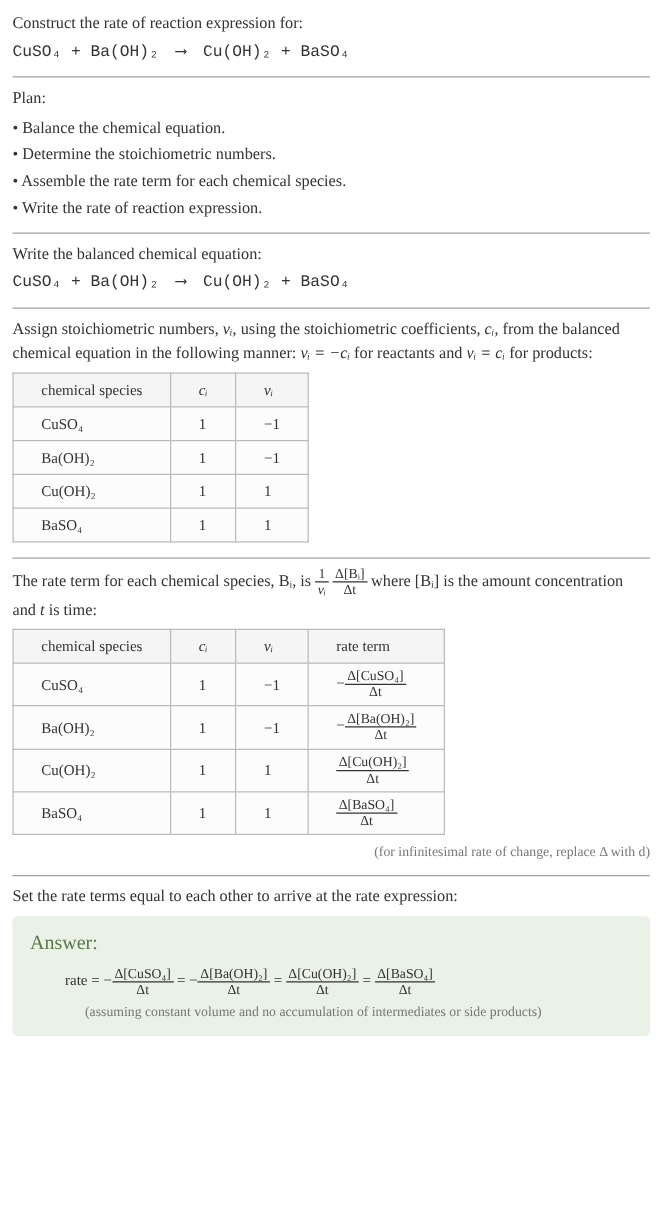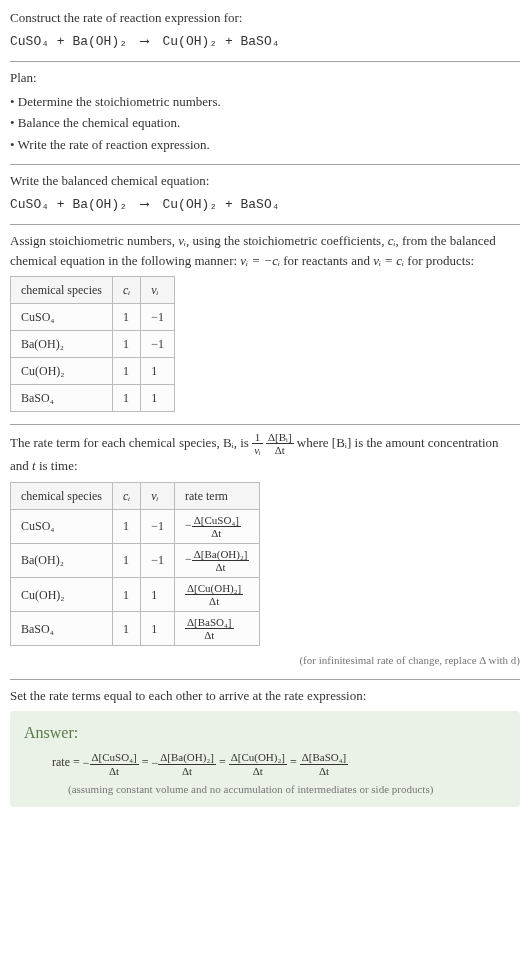--- a/index.html
+++ b/index.html
@@ -18,21 +18,21 @@
     .arrow { display: inline-block; margin: 0 6px; }
     .bullet-list { margin: 4px 0; }
     .bullet-item { margin: 2px 0; }
     table.data-table {
       border-collapse: collapse;
       margin: 6px 0;
       font-size: 12px;
     }
     table.data-table th, table.data-table td {
       border: 1px solid #bbb;
-      padding: 4px 10px;
+      padding: 4px 22px;
       text-align: left;
       background: #fcfcfc;
     }
     table.data-table th {
       font-weight: normal;
       background: #f5f5f5;
     }
     .frac {
       display: inline-block;
       vertical-align: middle;
@@ -62,22 +62,23 @@
   <div class="equation">
     <span>CuSO₄ + Ba(OH)₂</span>
     <span class="arrow">⟶</span>
     <span>Cu(OH)₂ + BaSO₄</span>
   </div>
 </div>
 
 <div class="section">
   <div>Plan:</div>
   <div class="bullet-list">
+    <div class="bullet-item">• <span>Balance the chemical equation.</span></div>
     <div class="bullet-item">• <span>Determine the stoichiometric numbers.</span></div>
-    <div class="bullet-item">• <span>Balance the chemical equation.</span></div>
+    <div class="bullet-item">• <span>Assemble the rate term for each chemical species.</span></div>
     <div class="bullet-item">• <span>Write the rate of reaction expression.</span></div>
   </div>
 </div>
 
 <div class="section">
   <div>Write the balanced chemical equation:</div>
   <div class="equation">
     <span>CuSO₄ + Ba(OH)₂</span>
     <span class="arrow">⟶</span>
     <span>Cu(OH)₂ + BaSO₄</span>

